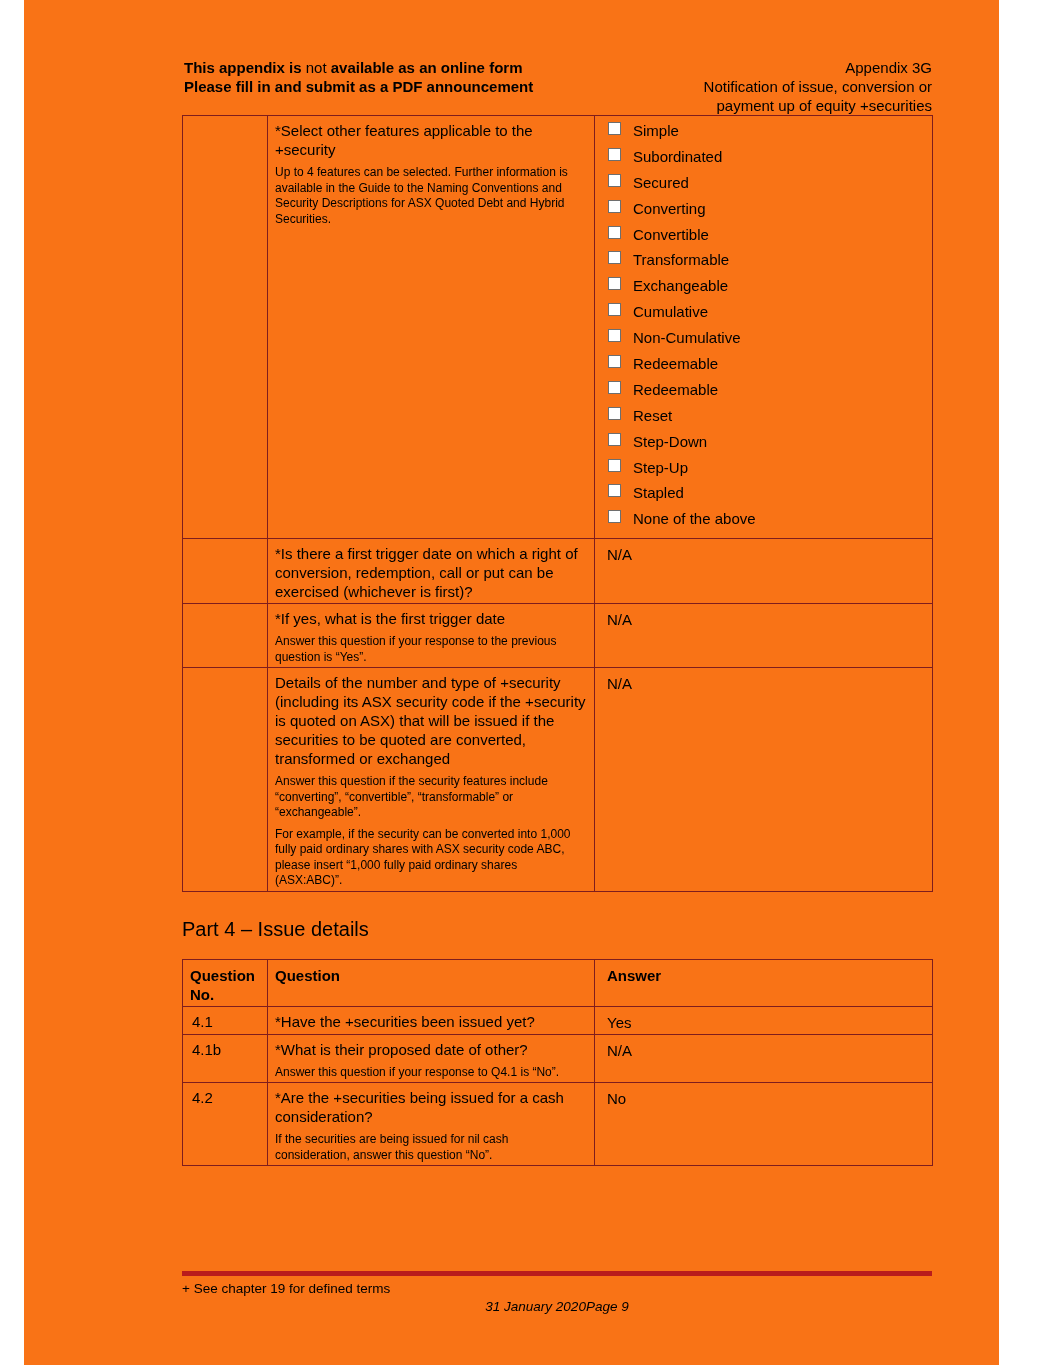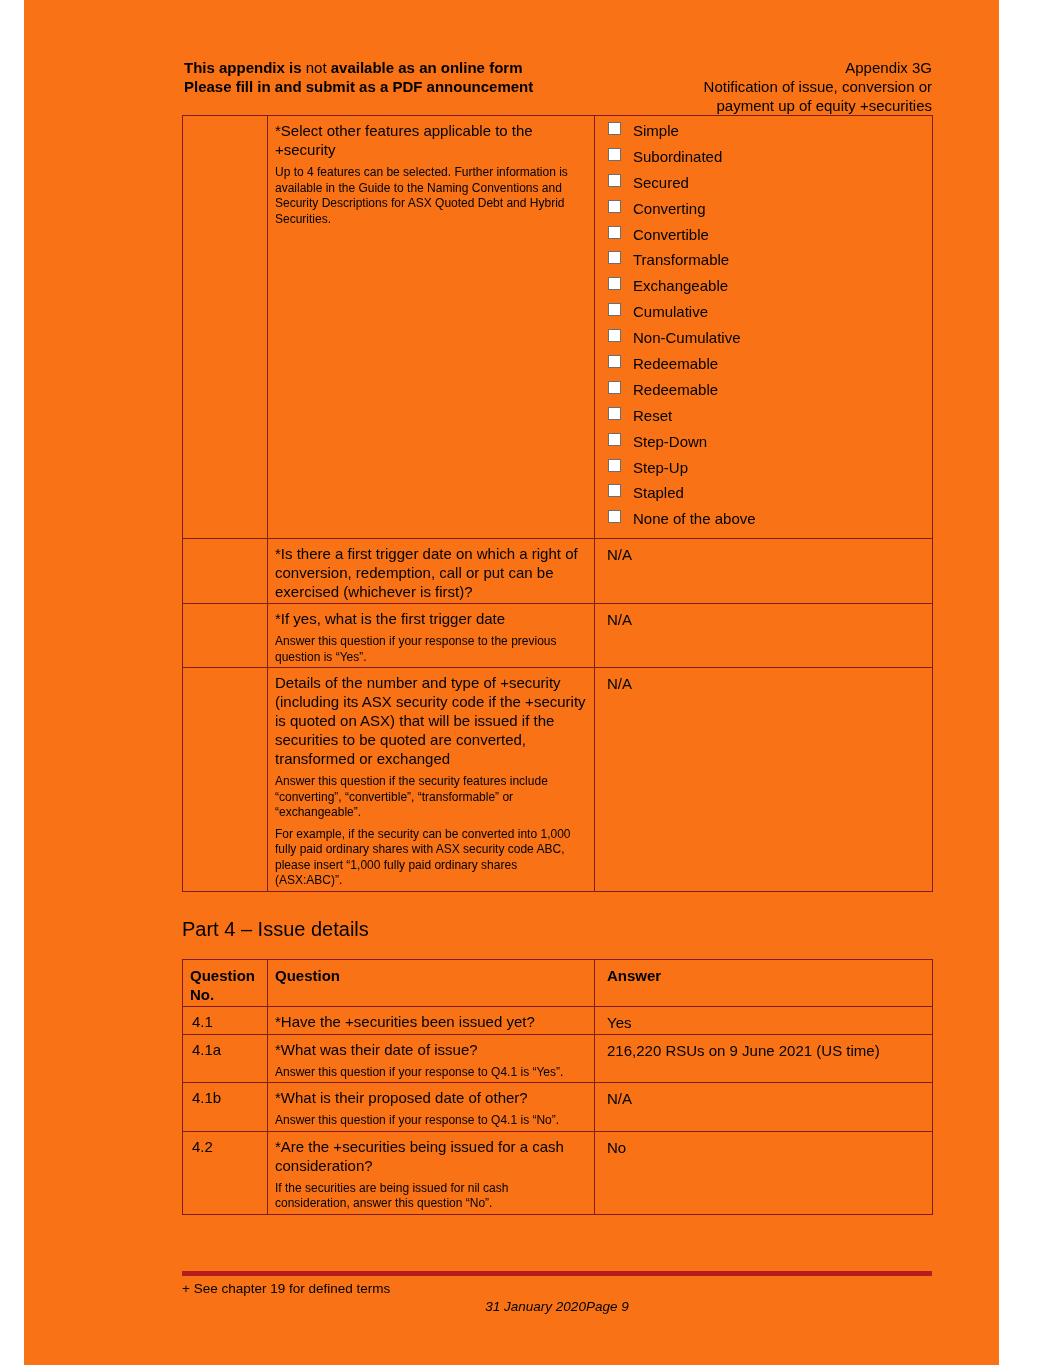--- a/index.html
+++ b/index.html
@@ -198,30 +198,20 @@
       <tr>
         <td class="no-cell">4.1</td>
         <td>
           <div class="q-title">*Have the +securities been issued yet?</div>
         </td>
         <td class="ans-cell">
           <div class="ans">Yes</div>
         </td>
       </tr>
       <tr>
-        <td class="no-cell">4.1a</td>
-        <td>
-          <div class="q-title">*What was their date of issue?</div>
-          <div class="q-note">Answer this question if your response to Q4.1 is “Yes”.</div>
-        </td>
-        <td class="ans-cell">
-          <div class="ans">216,220 RSUs on 9 June 2021 (US time)</div>
-        </td>
-      </tr>
-      <tr>
         <td class="no-cell">4.1b</td>
         <td>
           <div class="q-title">*What is their proposed date of other?</div>
           <div class="q-note">Answer this question if your response to Q4.1 is “No”.</div>
         </td>
         <td class="ans-cell">
           <div class="ans">N/A</div>
         </td>
       </tr>
       <tr>

